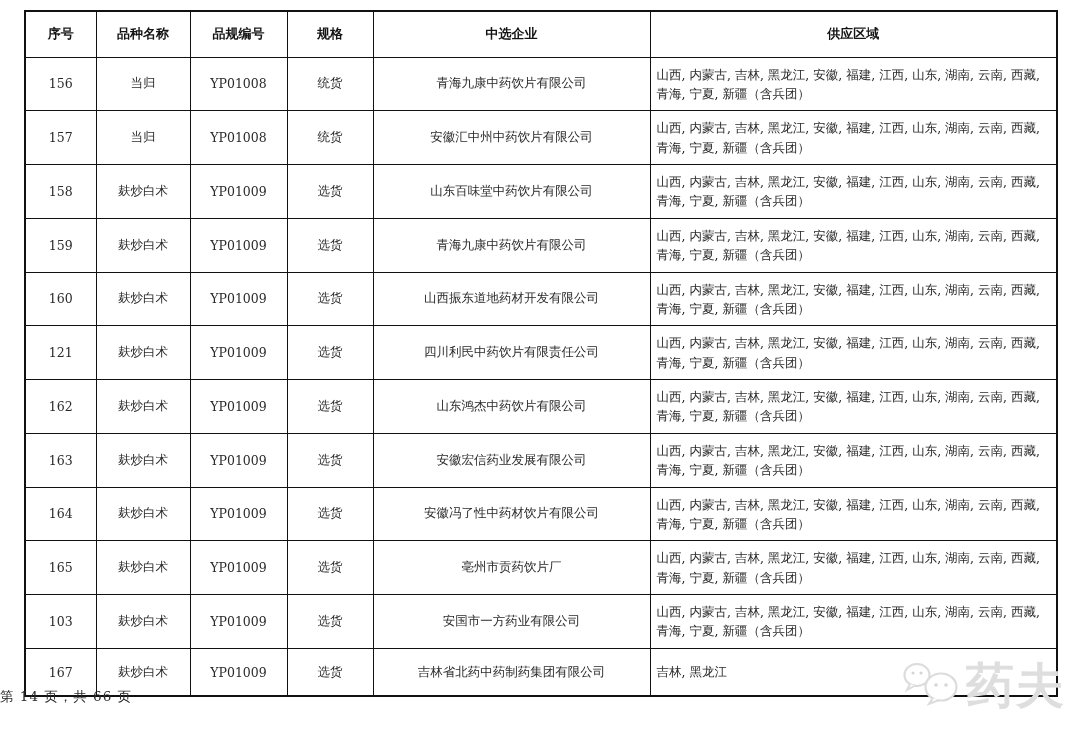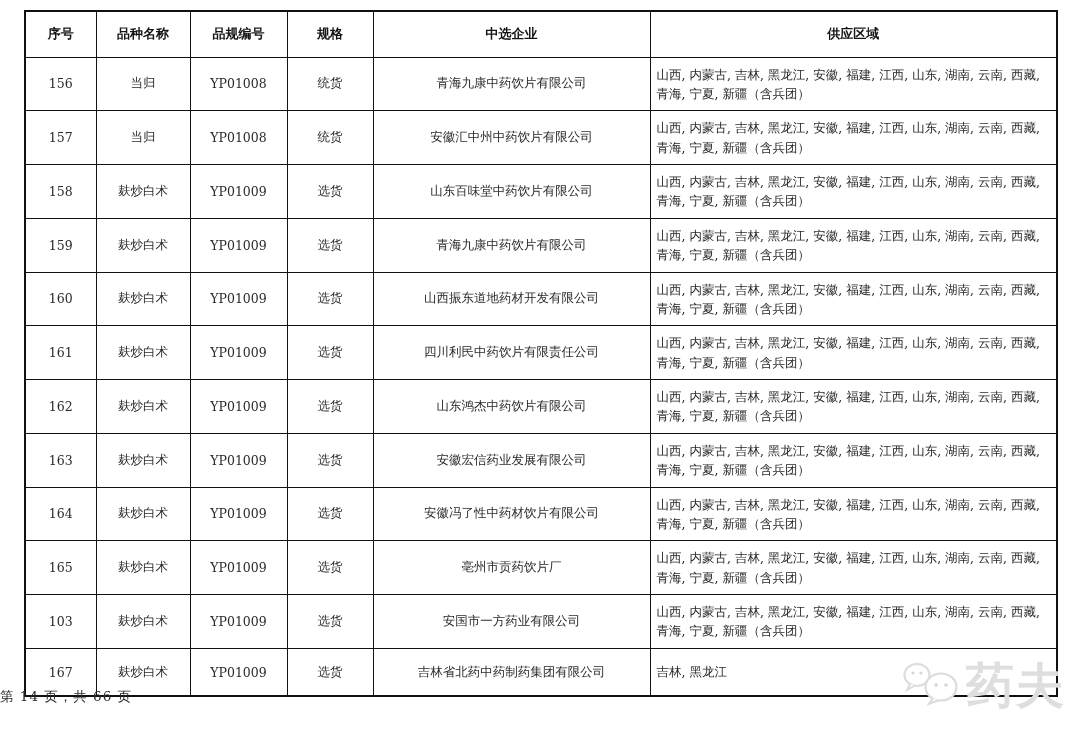--- a/index.html
+++ b/index.html
@@ -141,21 +141,21 @@
     <tr>
       <td>160</td>
       <td>麸炒白术</td>
       <td>YP01009</td>
       <td>选货</td>
       <td>山西振东道地药材开发有限公司</td>
       <td class="region-cell">山西, 内蒙古, 吉林, 黑龙江, 安徽, 福建, 江西, 山东, 湖南, 云南, 西藏, 青海, 宁夏, 新疆（含兵团）</td>
     </tr>
 
     <tr>
-      <td>161</td>
+      <td>121</td>
       <td>麸炒白术</td>
       <td>YP01009</td>
       <td>选货</td>
       <td>四川利民中药饮片有限责任公司</td>
       <td class="region-cell">山西, 内蒙古, 吉林, 黑龙江, 安徽, 福建, 江西, 山东, 湖南, 云南, 西藏, 青海, 宁夏, 新疆（含兵团）</td>
     </tr>
 
     <tr>
       <td>162</td>
       <td>麸炒白术</td>

